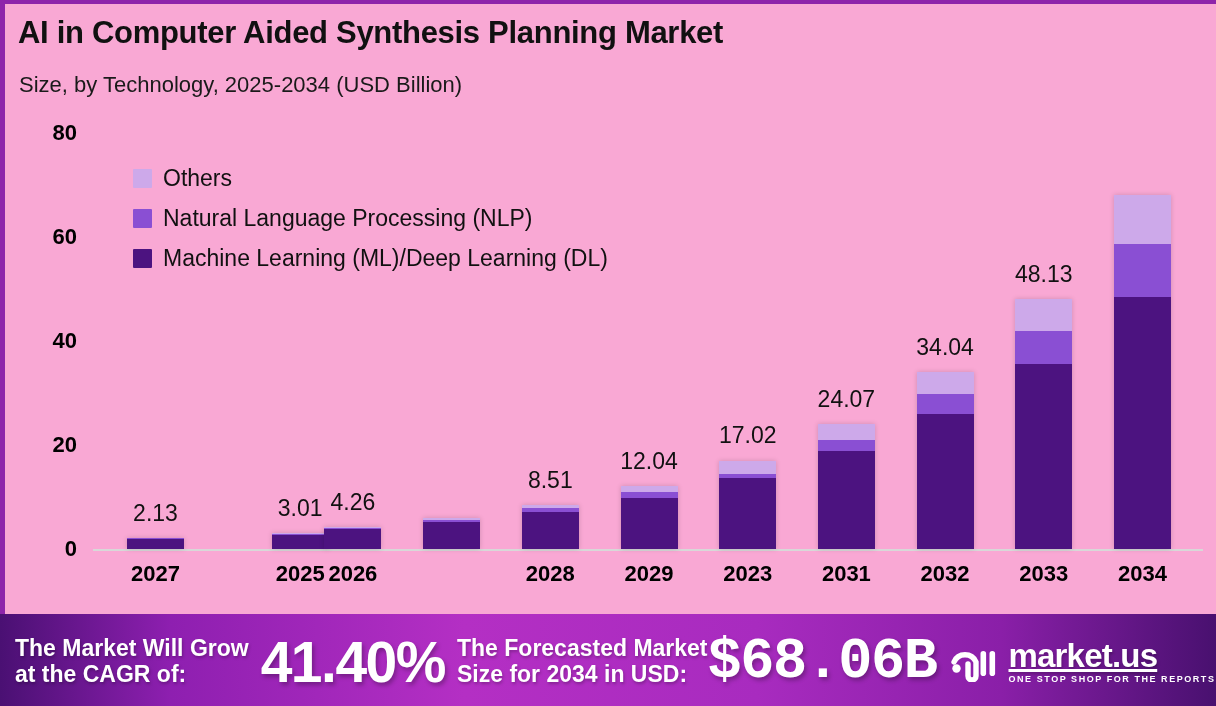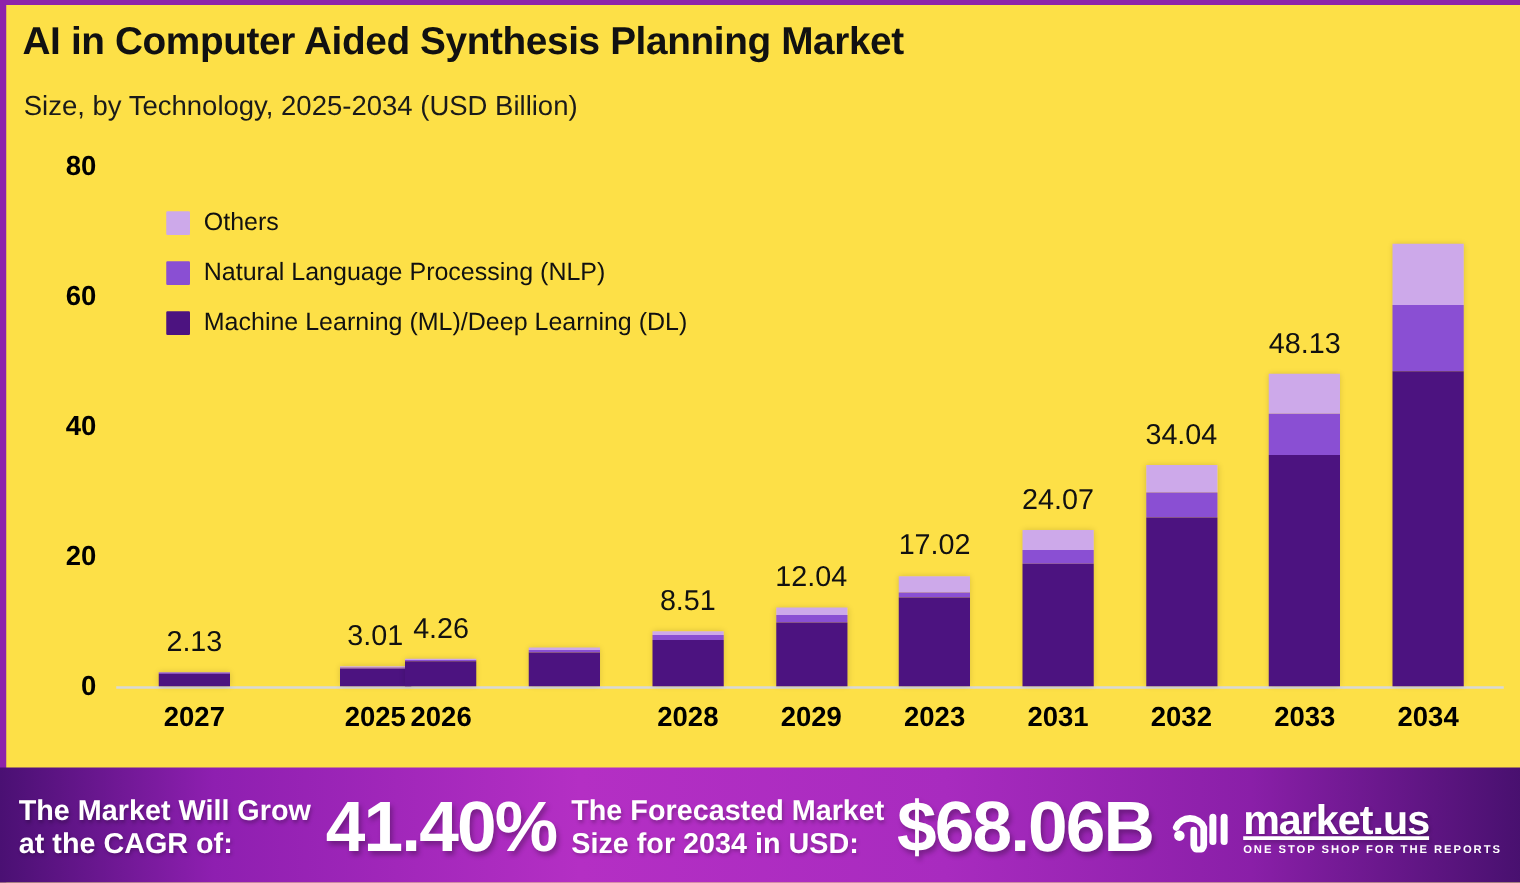--- a/index.html
+++ b/index.html
@@ -5,21 +5,21 @@
   * { margin:0; padding:0; box-sizing:border-box; }
   html,body { width:1216px; height:706px; }
   body {
     font-family:"Liberation Sans", sans-serif;
     background:#ffffff;
     position:relative;
     overflow:hidden;
   }
   #root {
     position:absolute; left:0; top:0; width:1216px; height:706px;
-    background:#fde047;
+    background:#f9a8d4;
     border-left:5px solid #8e24aa;
     border-top:4px solid #8e24aa;
   }
 
   
   .title {
     position:absolute; left:13px; top:11px;
     font-size:31px; font-weight:bold; color:#111111;
     letter-spacing:-0.3px; white-space:nowrap;
   }
@@ -44,21 +44,21 @@
 
   
   .legend { position:absolute; left:128px; top:160px; }
   .legend-row {
     display:flex; align-items:center; margin-bottom:12px; height:28px;
   }
   .legend-swatch {
     width:19px; height:19px; margin-right:11px; flex:none; border-radius:1px;
   }
   .legend-label {
-    font-size:20px; color:#111111; white-space:nowrap; line-height:1;
+    font-size:23px; color:#111111; white-space:nowrap; line-height:1;
   }
 
   
   .bar-group { position:absolute; bottom:0; }
   .bar { position:absolute; bottom:0; width:100%;
          box-shadow:0 0 5px rgba(0,0,0,0.17); }
   .seg { width:100%; }
   .bar-label {
     position:absolute; width:140px; left:50%; margin-left:-70px;
     text-align:center; font-size:23px; color:#111111; white-space:nowrap;
@@ -81,21 +81,21 @@
     text-shadow:1px 2px 3px rgba(0,0,0,0.25); white-space:nowrap;
   }
   .f-big {
     color:#ffffff; font-weight:bold; font-size:57px; line-height:1;
     letter-spacing:-1.5px; text-shadow:2px 3px 4px rgba(0,0,0,0.28);
     white-space:nowrap;
   }
   .cagr-block { margin-left:15px; }
   .cagr-value { margin-left:12px; }
   .fc-block { margin-left:12px; }
-  .fc-value { margin-left:10px; }
+  .fc-value { margin-left:0;font-family:Liberation Mono, monospace; }
   .brand { display:flex; align-items:center; margin-left:14px; }
   .brand-mark { width:48px; height:40px; flex:none; }
   .brand-text { margin-left:10px; }
   .brand-name {
     color:#ffffff; font-weight:bold; font-size:33px; line-height:0.98;
     letter-spacing:-0.8px; text-shadow:1px 2px 3px rgba(0,0,0,0.25);text-decoration:underline;
   }
   .brand-tag {
     color:#ffffff; font-size:9px; font-weight:bold; letter-spacing:1.55px;
     margin-top:2px; white-space:nowrap;

